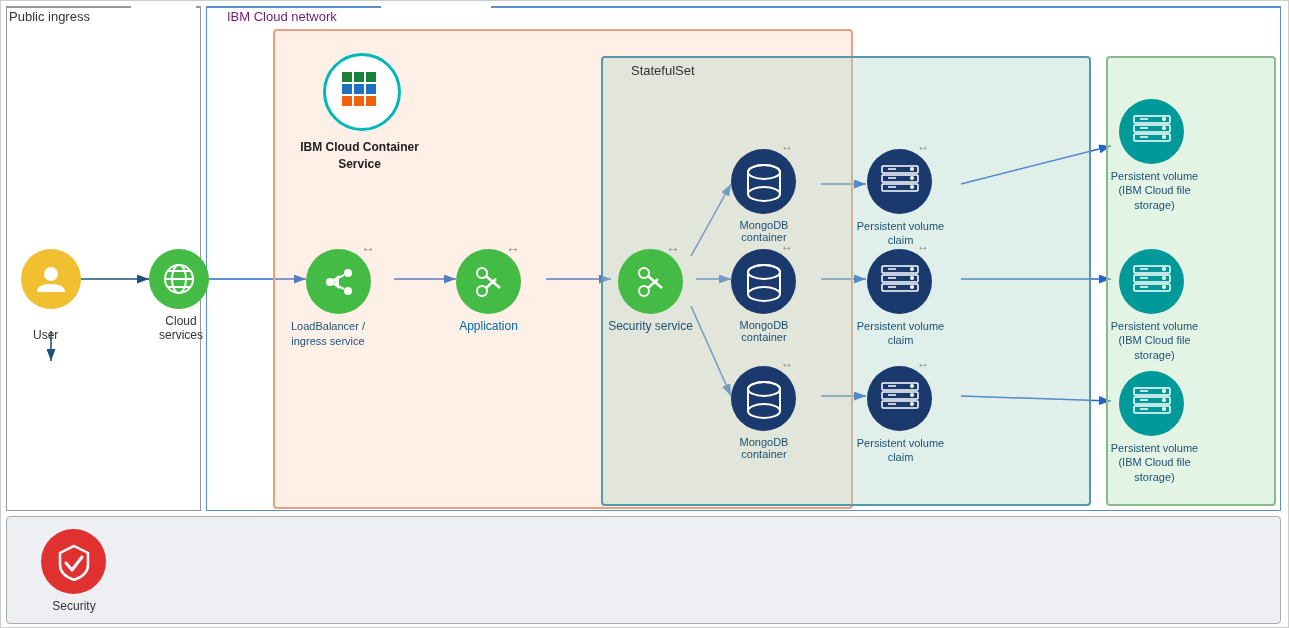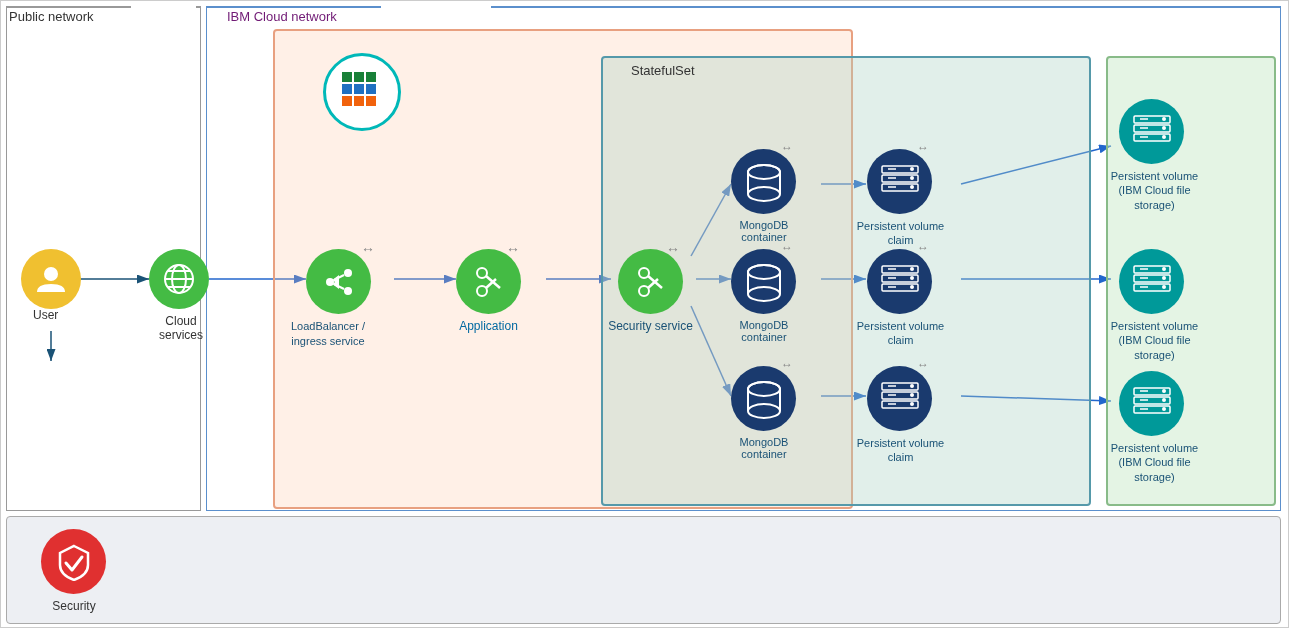--- a/index.html
+++ b/index.html
@@ -68,21 +68,21 @@
 
     <line x1="960" y1="183" x2="1110" y2="145" stroke="#2266cc" stroke-width="1.5" marker-end="url(#arrowhead-blue)"></line>
 
     <line x1="960" y1="278" x2="1110" y2="278" stroke="#2266cc" stroke-width="1.5" marker-end="url(#arrowhead-blue)"></line>
 
     <line x1="960" y1="395" x2="1110" y2="400" stroke="#2266cc" stroke-width="1.5" marker-end="url(#arrowhead-blue)"></line>
 
     <line x1="50" y1="330" x2="50" y2="360" stroke="#1a5276" stroke-width="1.5" marker-end="url(#arrowhead)"></line>
   </svg>
 
-  <div style="position:absolute;left:8px;top:8px;font-size:13px;color:#333;">Public network</div>
+  <div style="position:absolute;left:8px;top:8px;font-size:13px;color:#333;">Public ingress</div>
 
   <div style="position:absolute;left:5px;top:5px;width:195px;height:505px;border:1.5px solid #999;border-top:none;pointer-events:none;"></div>
   <div style="position:absolute;left:5px;top:5px;width:125px;height:1.5px;background:#999;"></div>
   <div style="position:absolute;left:195px;top:5px;width:5px;height:1.5px;background:#999;"></div>
 
   <div style="position:absolute;left:198px;top:8px;font-size:13px;color:#701a75;margin-left:28px;">IBM Cloud network</div>
 
   <div style="position:absolute;left:205px;top:5px;width:1075px;height:505px;border:1.5px solid #5b8fcc;border-top:none;pointer-events:none;"></div>
   <div style="position:absolute;left:205px;top:5px;width:175px;height:1.5px;background:#5b8fcc;"></div>
   <div style="position:absolute;left:490px;top:5px;width:790px;height:1.5px;background:#5b8fcc;"></div>
@@ -103,28 +103,32 @@
       <rect x="17" y="5" width="10" height="10" fill="#198038"></rect>
       <rect x="29" y="5" width="10" height="10" fill="#198038"></rect>
       <rect x="5" y="17" width="10" height="10" fill="#1f70c1"></rect>
       <rect x="17" y="17" width="10" height="10" fill="#1f70c1"></rect>
       <rect x="29" y="17" width="10" height="10" fill="#1f70c1"></rect>
       <rect x="5" y="29" width="10" height="10" fill="#f1620c"></rect>
       <rect x="17" y="29" width="10" height="10" fill="#f1620c"></rect>
       <rect x="29" y="29" width="10" height="10" fill="#f1620c"></rect>
     </svg>
   </div>
+  <div style="position:absolute;left:286px;top:138px;width:145px;text-align:center;font-size:12px;font-weight:bold;color:#222;line-height:1.4;">
+    <span>IBM Cloud
+Container Service</span>
+  </div>
 
   <div style="position:absolute;left:20px;top:248px;width:60px;height:60px;border-radius:50%;background:#f0c030;display:flex;align-items:center;justify-content:center;">
     <svg width="34" height="34" viewBox="0 0 34 34" fill="white">
       <circle cx="17" cy="12" r="7"></circle>
       <path d="M3 30 Q3 22 17 22 Q31 22 31 30 Z"></path>
     </svg>
   </div>
-  <div style="position:absolute;left:32px;top:307px;font-size:12px;color:#333;text-align:center;">User</div>
+  <div style="position:absolute;left:32px;top:327px;font-size:12px;color:#333;text-align:center;">User</div>
 
   <div style="position:absolute;left:148px;top:248px;width:60px;height:60px;border-radius:50%;background:#44bb44;display:flex;align-items:center;justify-content:center;">
     <svg width="34" height="34" viewBox="0 0 34 34" fill="none" stroke="white" stroke-width="2">
       <circle cx="17" cy="17" r="14"></circle>
       <ellipse cx="17" cy="17" rx="7" ry="14"></ellipse>
       <line x1="3" y1="17" x2="31" y2="17"></line>
       <line x1="5" y1="9" x2="29" y2="9"></line>
       <line x1="5" y1="25" x2="29" y2="25"></line>
     </svg>
   </div>

